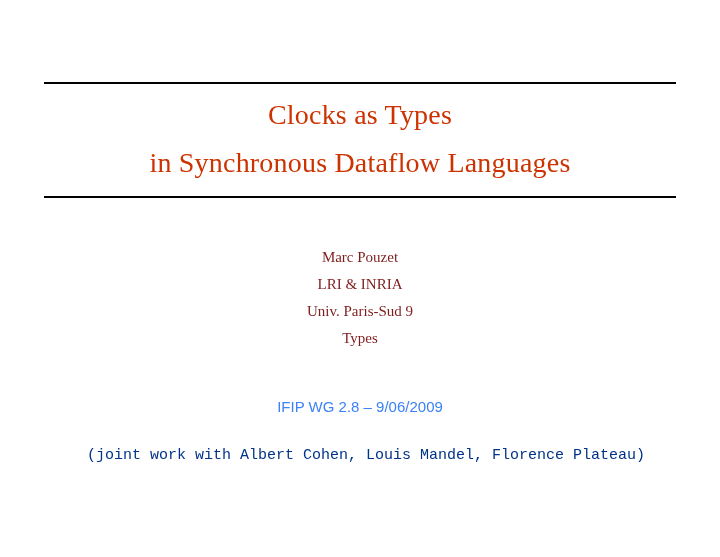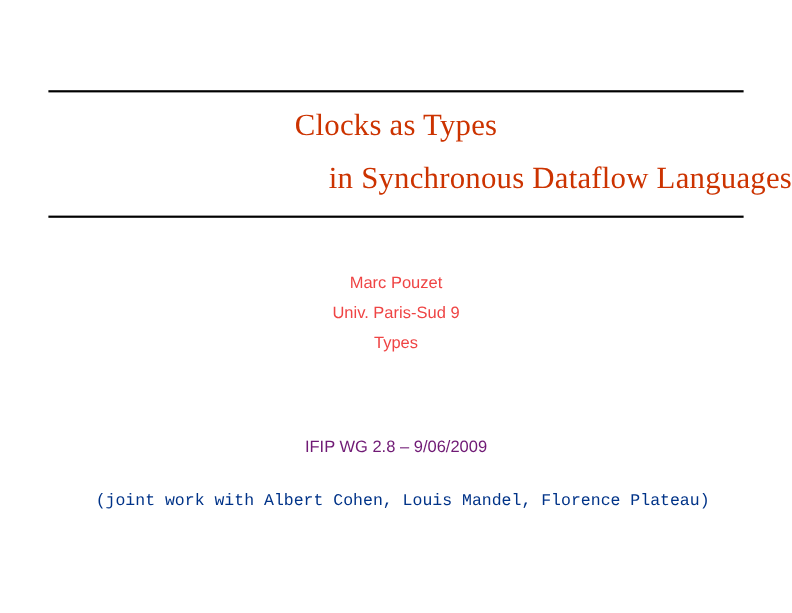--- a/index.html
+++ b/index.html
@@ -47,42 +47,41 @@
       line-height: 1.2;
       margin-bottom: 14px;
       letter-spacing: 0.2px;
     }
     .title-line2 {
       color: #cc3300;
       font-size: 28px;
       font-weight: normal;
       line-height: 1.2;
       letter-spacing: 0.2px;
-      text-align: right;
     }
     .author-block {
       position: absolute;
       top: 244px;
       left: 0;
       right: 0;
       text-align: center;
     }
     .author-line {
-      color: #ef4444;
+      color: #7f1d1d;
       font-size: 15px;
       line-height: 1.8;
-      font-family: Liberation Sans, sans-serif;
+      font-family: Liberation Serif, serif;
     }
     .event-line {
       position: absolute;
       top: 398px;
       left: 0;
       right: 0;
       text-align: center;
-      color: #701a75;
+      color: #3b82f6;
       font-size: 15px;
       font-family: 'Trebuchet MS', Arial, sans-serif;
     }
     .joint-line {
       position: absolute;
       top: 447px;
       left: 12px;
       right: 0;
       text-align: center;
       color: #003388;
@@ -98,20 +97,21 @@
 
   <div class="title-block">
     <div class="title-line1">Clocks as Types</div>
     <div class="title-line2">in Synchronous Dataflow Languages</div>
   </div>
 
   <div class="rule-bottom"></div>
 
   <div class="author-block">
     <div class="author-line">Marc Pouzet</div>
+    <div class="author-line">LRI &amp; INRIA</div>
     <div class="author-line">Univ. Paris-Sud 9</div>
     <div class="author-line">Types</div>
   </div>
 
   <div class="event-line">IFIP WG 2.8 – 9/06/2009</div>
 
   <div class="joint-line">(joint work with Albert Cohen, Louis Mandel, Florence Plateau)</div>
 </div>
 
 </body></html>

